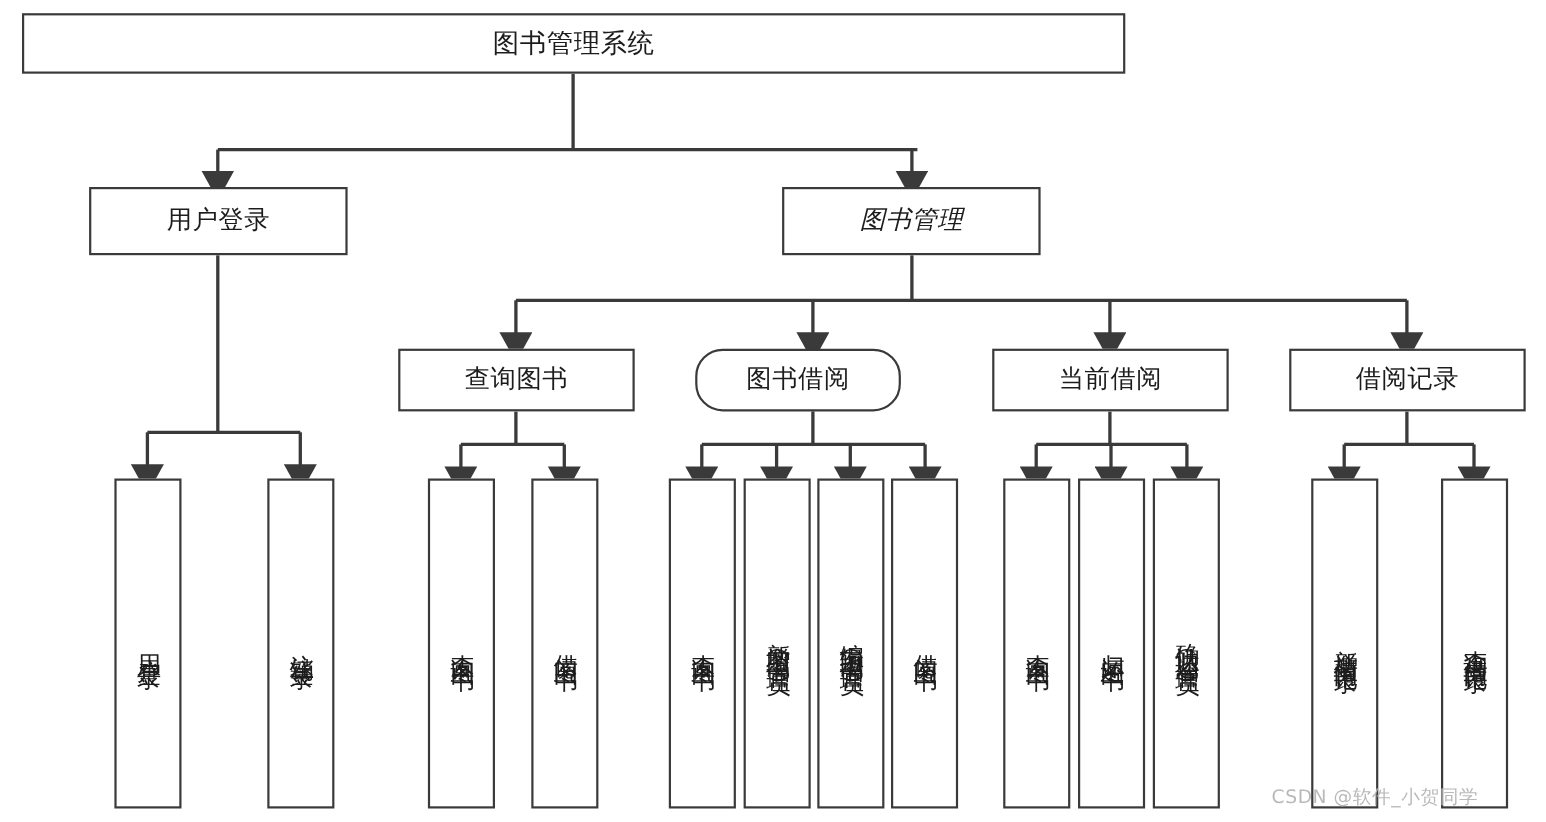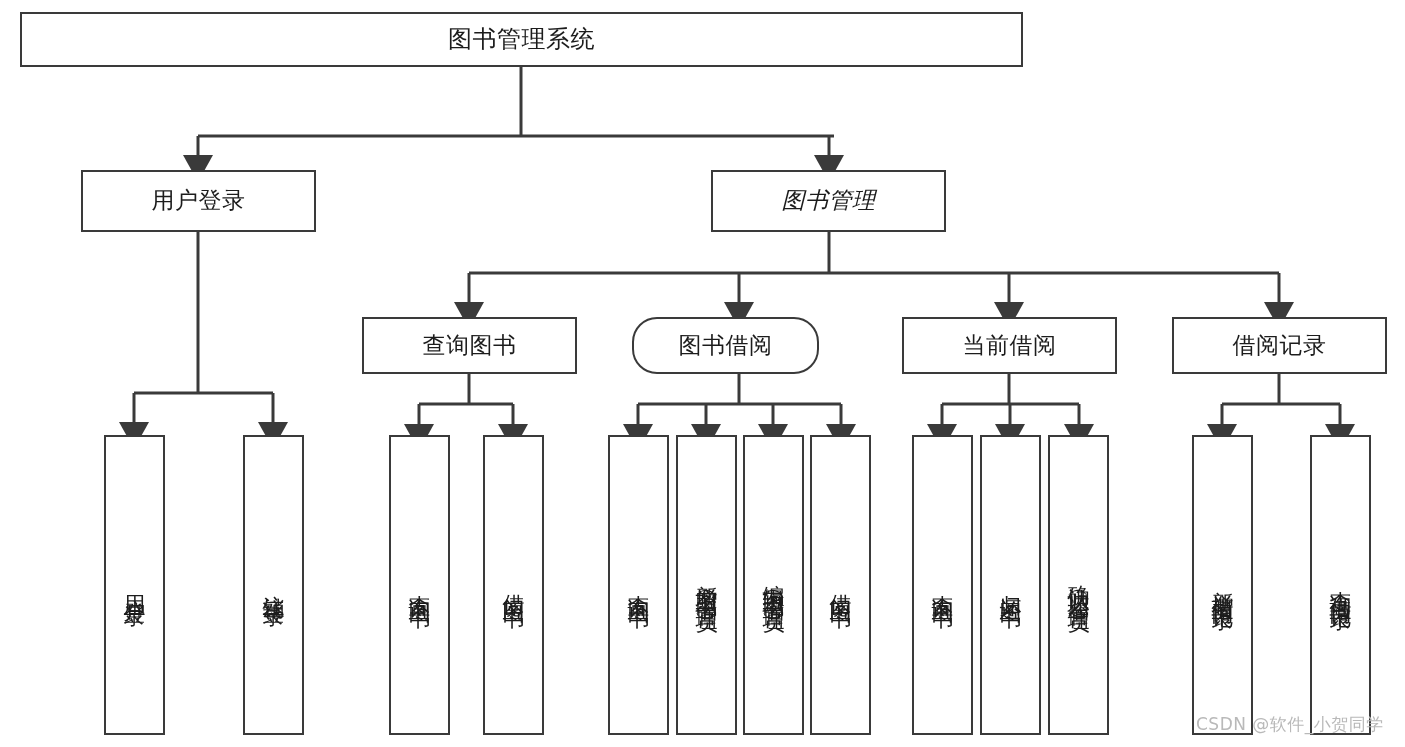--- a/index.html
+++ b/index.html
@@ -58,21 +58,21 @@
     writing-mode: vertical-rl;
     text-orientation: upright;
     font-size: 22px;
     line-height: 1;
     letter-spacing: 4px;
     white-space: nowrap;
     max-height: 100%;
   }
   #watermark {
     position: absolute;
-    left: 1196px;
+    left: 1156px;
     top: 713px;
     font-size: 17px;
     color: #b9b9b9;
     letter-spacing: 0.5px;
     white-space: nowrap;
     z-index: 3;
     pointer-events: none;
   }
 </style>
 </head>

